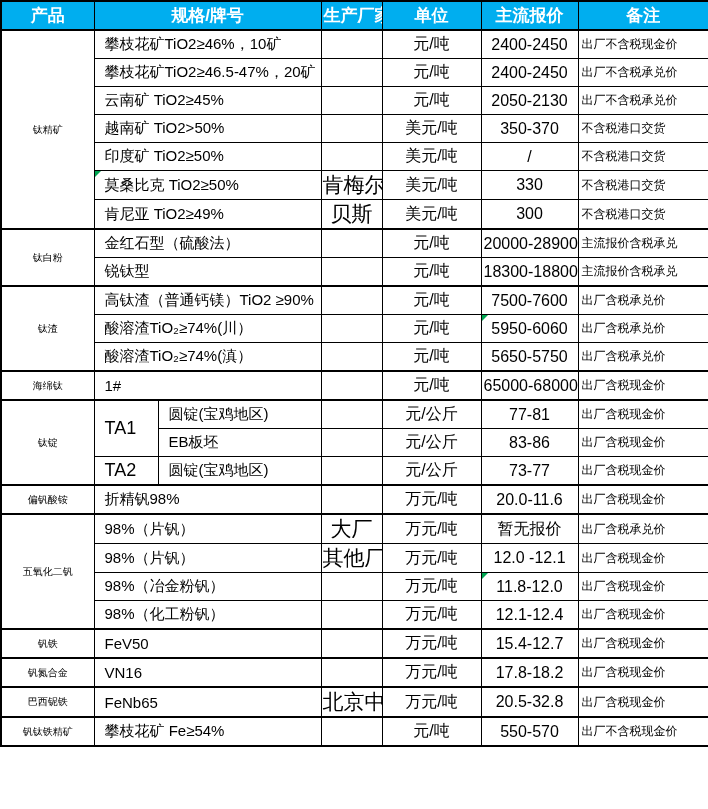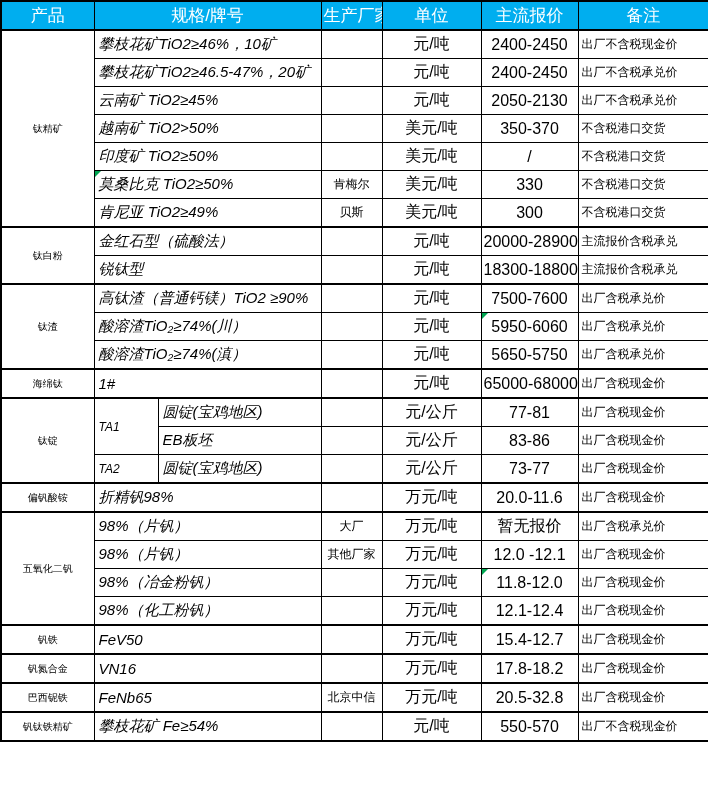--- a/index.html
+++ b/index.html
@@ -1,24 +1,24 @@
 <!DOCTYPE html>
 <html><head>
 <meta charset="utf-8">
 <style>
   html,body{margin:0;padding:0;}
   body{width:708px;height:809px;background:#ffffff;font-family:"Liberation Sans","DejaVu Sans",sans-serif;color:#000;}
   table{border-collapse:collapse;table-layout:fixed;width:708px;border:2px solid #000;}
   th,td{border:1px solid #000;height:27px;padding:0 2px;overflow:hidden;white-space:nowrap;font-weight:normal;vertical-align:middle;}
-  thead th{background:#00AEEF;color:#fff;font-weight:normal;font-size:17px;border-bottom:2px solid #000;text-align:center;margin-top:48px;}
+  thead th{background:#00AEEF;color:#fff;font-weight:bold;font-size:17px;border-bottom:2px solid #000;text-align:center;margin-top:48px;}
   tr.g td{border-top:2px solid #000;}
   td.prod{text-align:center;font-size:10px;}
-  td.spec{text-align:left;font-size:15px;padding-left:4px;font-style:italic;}
-  td.ta{font-size:12px;}
-  td.maker{text-align:center;font-size:12px;padding:0 1px;}
+  td.spec{text-align:left;font-size:15px;padding-left:10px;}
+  td.ta{font-size:18px;}
+  td.maker{text-align:center;font-size:21px;padding:0 1px;}
   td.unit{text-align:center;font-size:16px;}
   td.price{text-align:center;font-size:16px;}
   td.note{text-align:left;font-size:12px;padding-left:3px;}
   td.rel{position:relative;}
   .tri{position:absolute;top:0;left:0;width:0;height:0;border-top:6px solid #00A651;border-right:6px solid transparent;}
 </style>
 </head>
 <body>
 
 <table>

